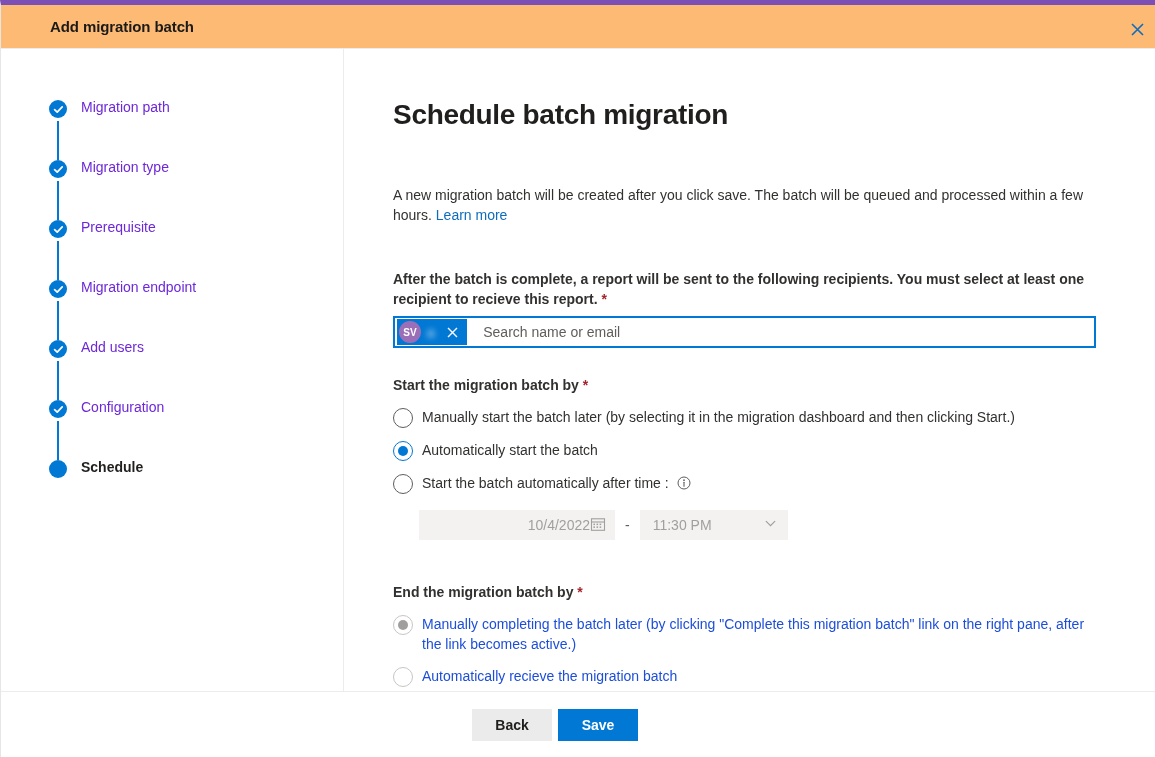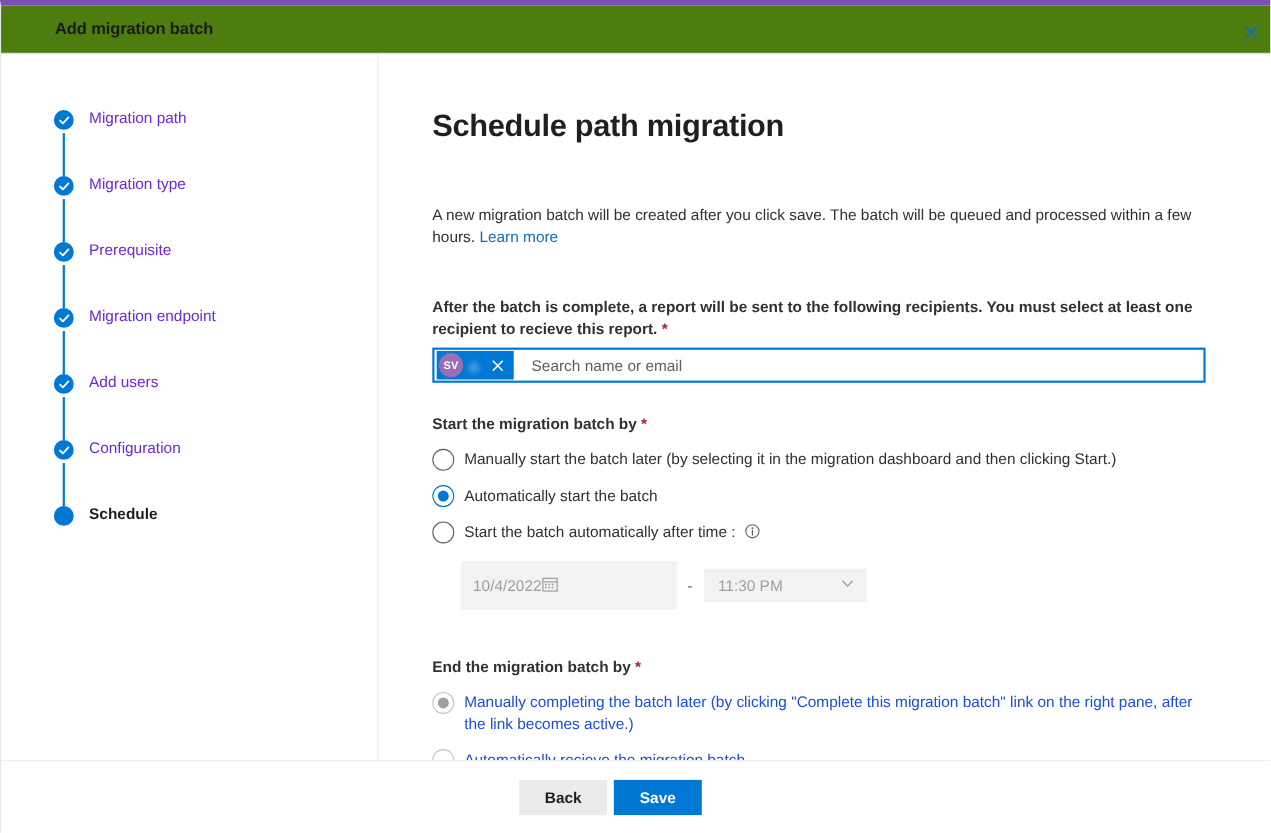--- a/index.html
+++ b/index.html
@@ -29,21 +29,21 @@
   }
 
   
   .panel-header {
     position: relative;
     height: 43px;
     flex: 0 0 43px;
     border-bottom: 1px solid #ececec;
     display: flex;
     align-items: center;
-    background: #4d7c0f;
+    background: #fdba74;
   }
   .panel-title {
     margin-left: 49px;
     font-size: 15px;
     font-weight: bold;
     color: #1b1a19;
     letter-spacing: -0.1px;
   }
   .close-btn {
     position: absolute;
@@ -298,30 +298,30 @@
   }
 
   
   .datetime-row {
     display: flex;
     align-items: center;
     margin: 15px 0 0 26px;
   }
   .date-box {
     width: 196px;
-    height: 44px;
+    height: 30px;
     background: #f3f2f1;
     border: 1px solid #f3f2f1;
     box-sizing: border-box;
     display: flex;
     align-items: center;
     padding: 0 8px 0 10px;
     color: #a19f9d;
     font-size: 14px;
-    justify-content: flex-start;
+    justify-content: flex-end;
   }
   .dash {
     margin: 0 10px;
     color: #605e5c;
     font-size: 14px;
   }
   .time-box {
     width: 148px;
     height: 30px;
     background: #f3f2f1;
@@ -457,21 +457,21 @@
           </span>
           <span class="step-label">Schedule</span>
         </li>
 
       </ul>
     </nav>
 
     <section class="content">
       <div class="content-inner">
 
-        <h1 class="page-title">Schedule path migration</h1>
+        <h1 class="page-title">Schedule batch migration</h1>
 
         <p class="intro">
           <span>A new migration batch will be created after you click save. The batch will be queued and processed within a few hours.</span>
           <a class="link">Learn more</a>
         </p>
 
         <div class="field-label">
           <span>After the batch is complete, a report will be sent to the following recipients. You must select at least one recipient to recieve this report.</span>
           <span class="req">*</span>
         </div>

